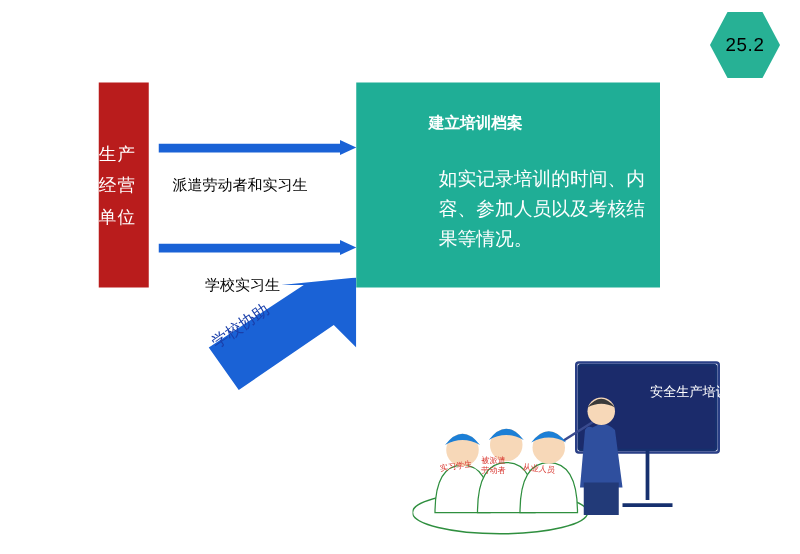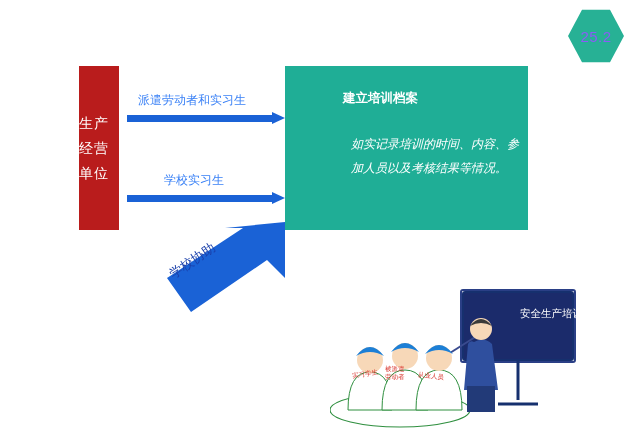--- a/index.html
+++ b/index.html
@@ -27,21 +27,21 @@
     justify-content: center;
   }
   #badge-hex .hexshape {
     position: absolute;
     inset: 0;
     background: #27b195;
     clip-path: polygon(25% 3%, 75% 3%, 100% 50%, 75% 97%, 25% 97%, 0% 50%);
   }
   #badge-hex .hextext {
     position: relative;
-    color: #8b5cf6;
+    color: #000000;
     font-size: 15px;
     letter-spacing: 0.5px;
   }
 
   
   #unit-box {
     position: absolute;
     left: 79px;
     top: 66px;
     width: 40px;
@@ -87,24 +87,23 @@
     top: 24px;
     width: 176px;
     color: #ffffff;
   }
   #train-box .content .title {
     font-size: 12.5px;
     font-weight: bold;
     margin-bottom: 25px;
   }
   #train-box .content .body {
-    font-size: 12px;
+    font-size: 15px;
     line-height: 24px;
     padding-left: 8px;
-    font-style: italic;
   }
 
   
   .h-arrow {
     position: absolute;
     height: 13px;
   }
   .h-arrow .shaft {
     position: absolute;
     left: 0;
@@ -123,23 +122,24 @@
   }
   #arrow1 { left: 127px; top: 112px; width: 158px; }
   #arrow1 .shaft { width: 145px; }
   #arrow1 .head { left: 145px; }
   #arrow2 { left: 127px; top: 192px; width: 158px; }
   #arrow2 .shaft { width: 145px; }
   #arrow2 .head { left: 145px; }
 
   .h-arrow-label {
     position: absolute;
-    color: #3b82f6;
+    color: #000000;
     font-size: 12px;
     white-space: nowrap;
+    margin-top: 48px;
   }
   #arrow1-label { left: 138px; top: 92px; }
   #arrow2-label { left: 164px; top: 172px; text-align: center; }
 
   
   #diag-arrow {
     position: absolute;
     left: 163px;
     top: 222px;
     width: 122px;

